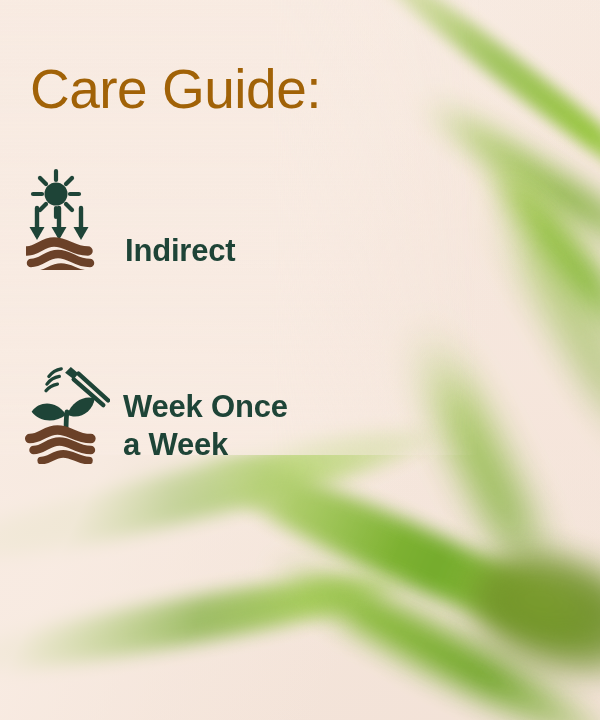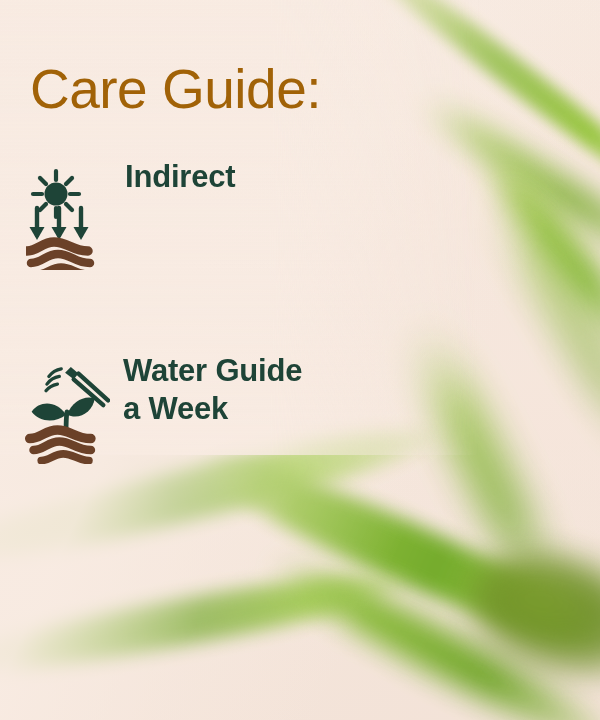--- a/index.html
+++ b/index.html
@@ -164,21 +164,21 @@
     font-weight: 500;
     letter-spacing: -0.5px;
     color: #a16207;
     white-space: nowrap;
     margin-top: 12px;
   }
 
   .care-row {
     position: absolute;
     display: flex;
-    align-items: flex-start;
+    align-items: flex-end;
   }
   .care-row.sunlight { left: 26px; top: 158px; }
   .care-row.water    { left: 24px; top: 352px; }
 
   .icon-box {
     width: 86px;
     height: 112px;
     flex: 0 0 auto;
   }
   .icon-box svg { display: block; width: 100%; height: 100%; }
@@ -281,19 +281,19 @@
           <path d="M44,82 C44,72 44,66 45,60" stroke="#1E4437" stroke-width="5" stroke-linecap="round" fill="none"></path>
 
           <g fill="none" stroke="#6B4128" stroke-linecap="round">
             <path d="M6,88 C18,88 22,79 35,79 C49,79 53,88 70,88" stroke-width="10"></path>
             <path d="M10,100 C21,100 25,91 37,91 C50,91 54,100 70,100" stroke-width="9"></path>
             <path d="M18,111 C27,111 31,104 41,104 C52,104 56,111 68,111" stroke-width="8"></path>
           </g>
         </svg>
       </div>
       <div class="care-label">
-        <span class="l1">Water Guide</span>
+        <span class="l1">Week Once</span>
         <span class="l2">a Week</span>
       </div>
     </div>
 
   </div>
 </div>
 
 </body></html>

